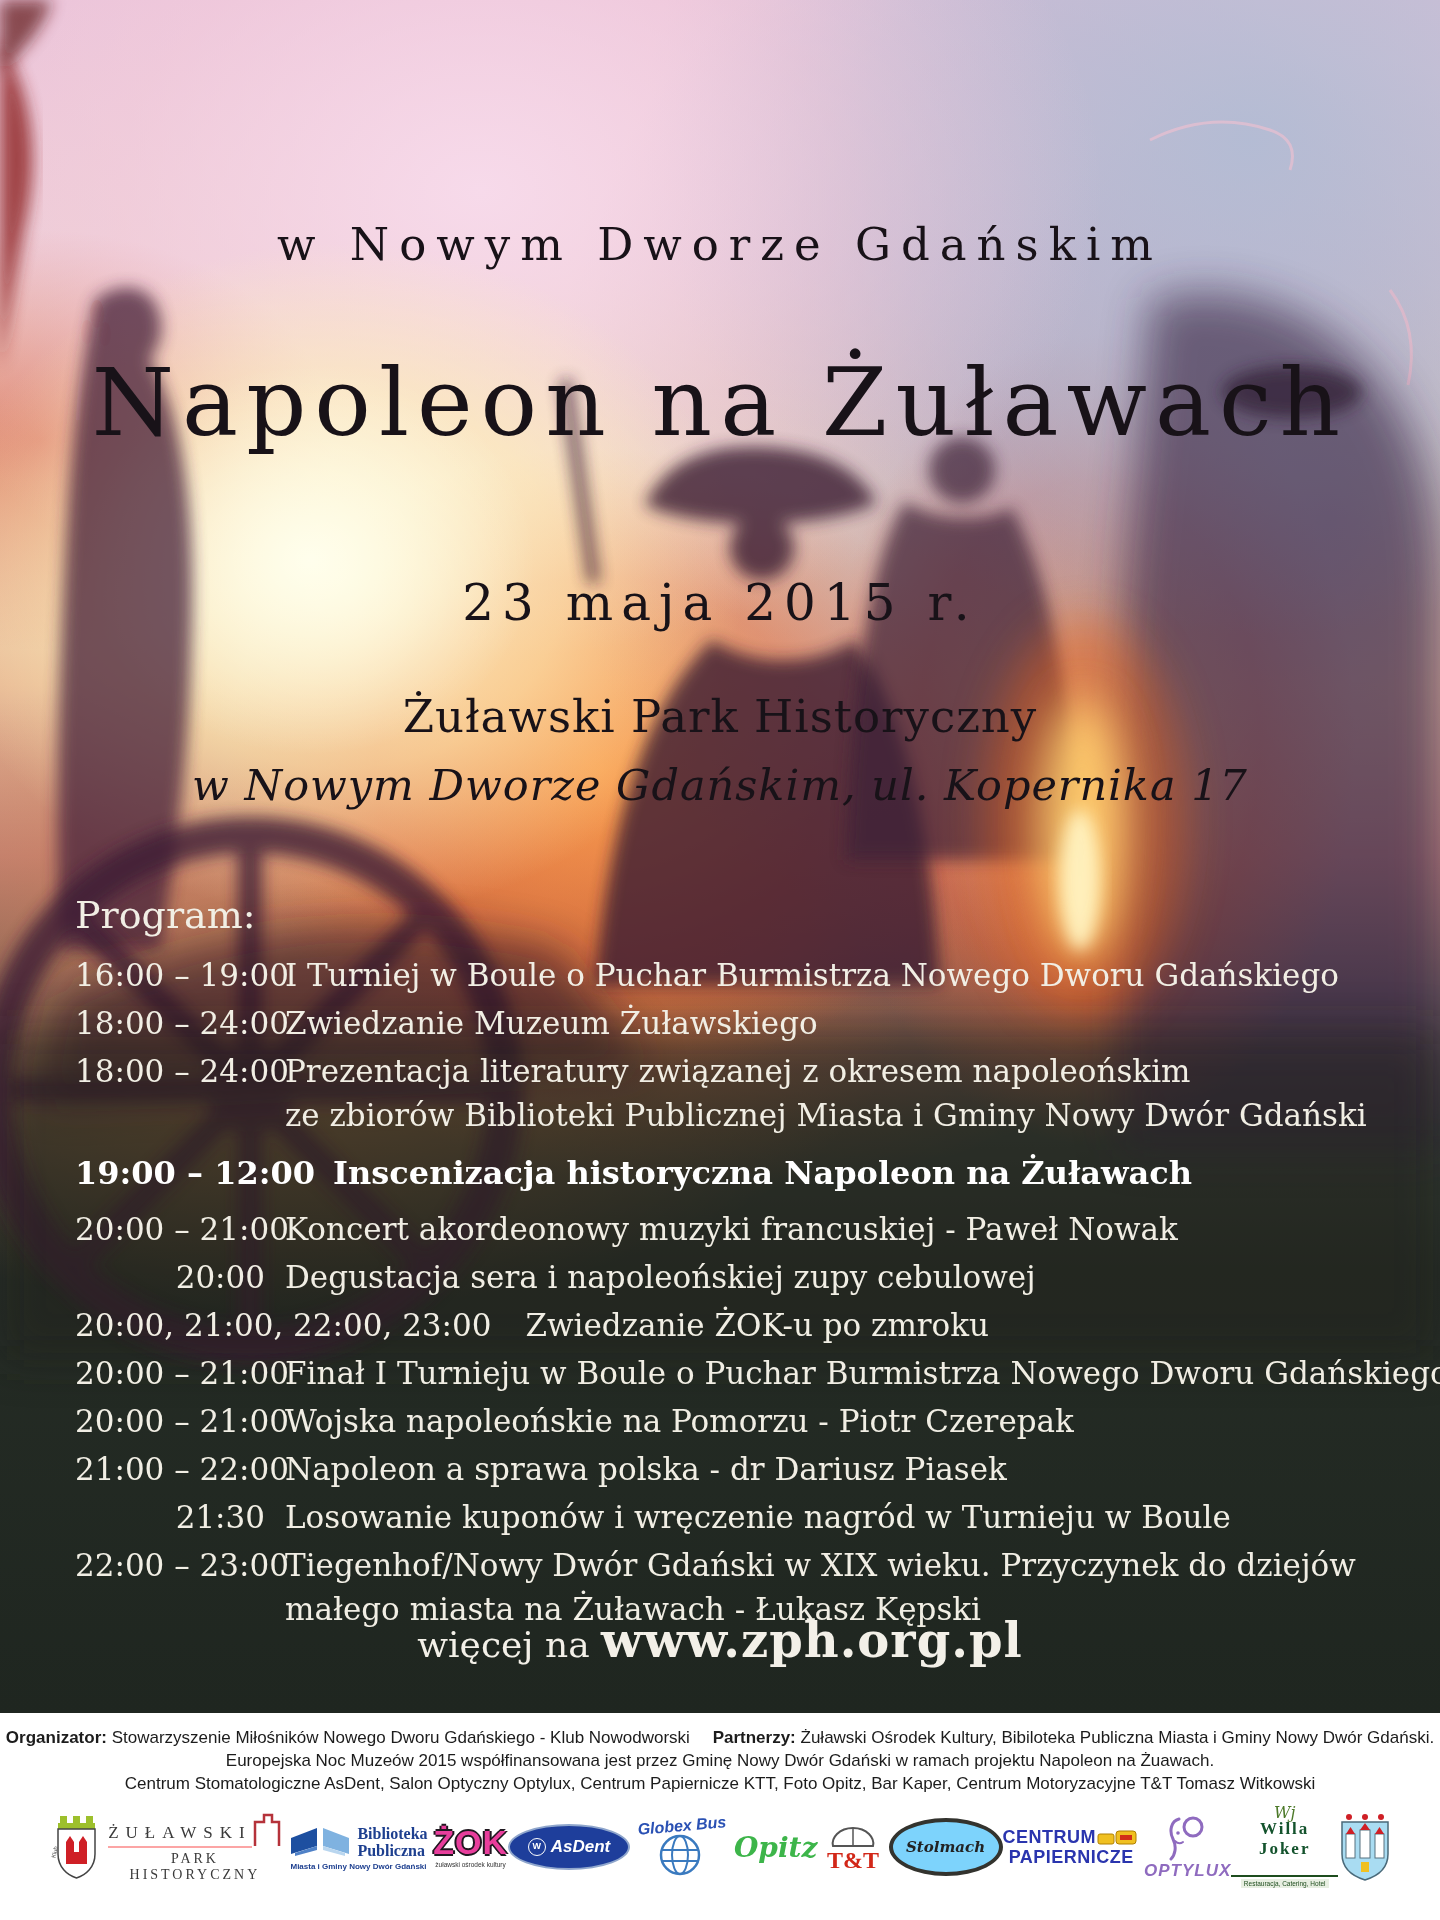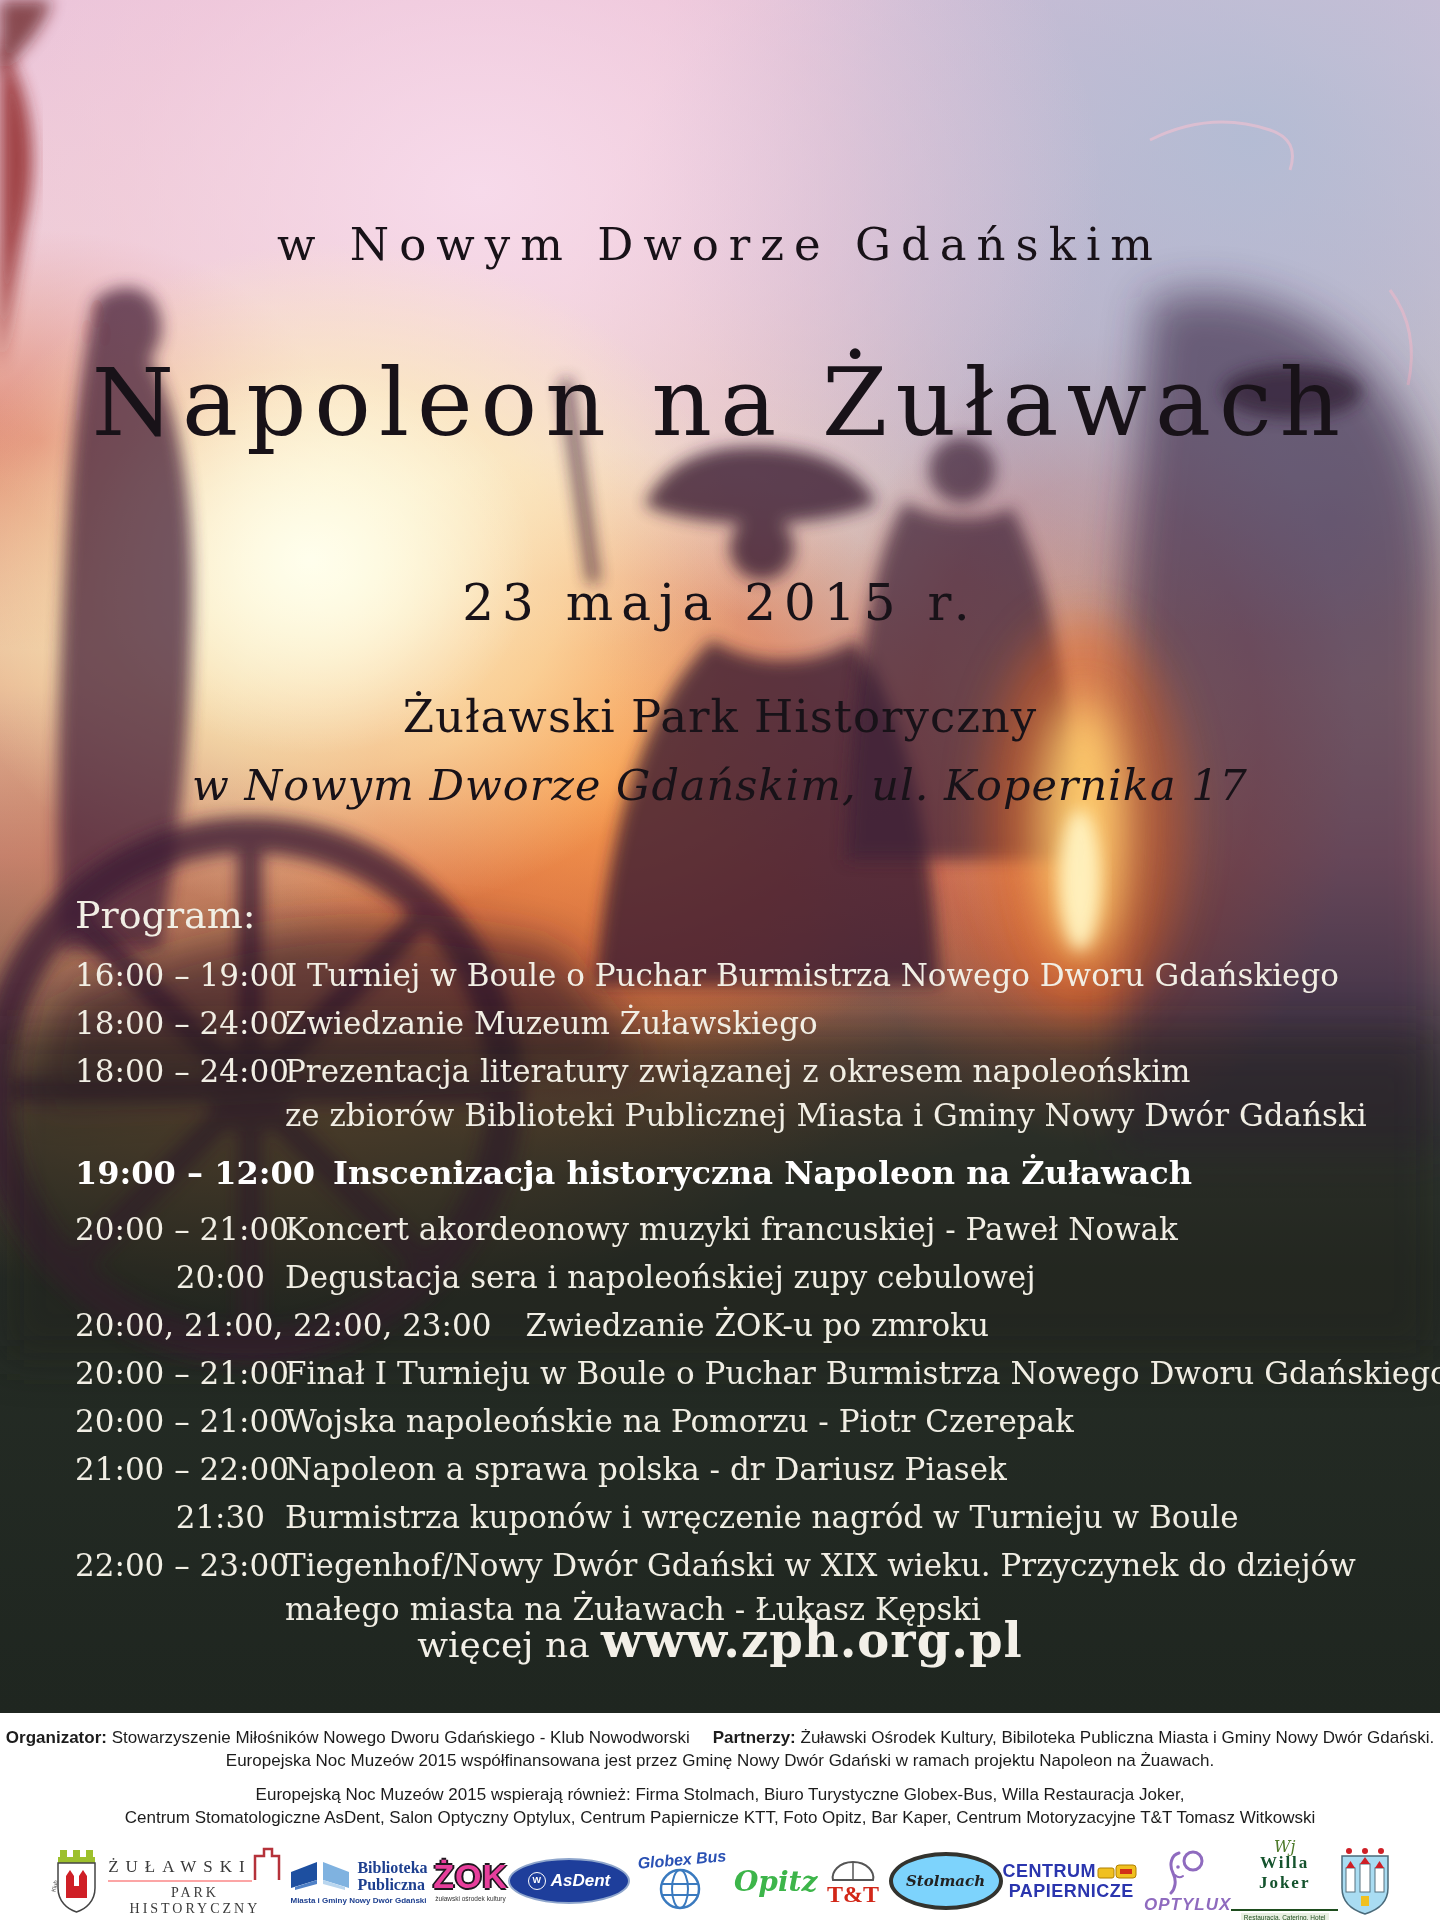--- a/index.html
+++ b/index.html
@@ -217,21 +217,21 @@
     <div class="prog-row">
       <span class="prog-time">20:00 – 21:00</span>
       <span class="prog-desc">Wojska napoleońskie na Pomorzu - Piotr Czerepak</span>
     </div>
     <div class="prog-row">
       <span class="prog-time">21:00 – 22:00</span>
       <span class="prog-desc">Napoleon a sprawa polska - dr Dariusz Piasek</span>
     </div>
     <div class="prog-row">
       <span class="prog-time">21:30</span>
-      <span class="prog-desc">Burmistrza kuponów i wręczenie nagród w Turnieju w Boule</span>
+      <span class="prog-desc">Losowanie kuponów i wręczenie nagród w Turnieju w Boule</span>
     </div>
     <div class="prog-row">
       <span class="prog-time">22:00 – 23:00</span>
       <span class="prog-desc">Tiegenhof/Nowy Dwór Gdański w XIX wieku. Przyczynek do dziejów</span>
     </div>
     <div class="prog-row cont">
       <span class="prog-time"></span>
       <span class="prog-desc">małego miasta na Żuławach - Łukasz Kępski</span>
     </div>
   </div>
@@ -243,21 +243,20 @@
 
   <div class="footer">
     <div class="credits">
       <div class="credit-line">
         <span class="b">Organizator:</span>
         <span>Stowarzyszenie Miłośników Nowego Dworu Gdańskiego - Klub Nowodworski</span><span class="sp"></span>
         <span class="b">Partnerzy:</span>
         <span>Żuławski Ośrodek Kultury, Bibiloteka Publiczna Miasta i Gminy Nowy Dwór Gdański.</span>
       </div>
       <div class="credit-line">Europejska Noc Muzeów 2015  współfinansowana jest przez Gminę Nowy Dwór Gdański w ramach projektu Napoleon na Żuawach.</div>
-      <div class="credit-line credits-2">Europejską Noc Muzeów 2015 wspierają również: Firma Stolmach, Biuro Turystyczne Globex-Bus, Willa Restauracja Joker,</div>
       <div class="credit-line">Centrum Stomatologiczne AsDent, Salon Optyczny Optylux, Centrum Papiernicze KTT,  Foto Opitz, Bar Kaper, Centrum Motoryzacyjne T&amp;T Tomasz Witkowski</div>
     </div>
 
     <div class="logos">
 
       <div class="logo">
         <svg width="58" height="70" viewBox="0 0 58 70">
           <rect x="12" y="4" width="7" height="9" fill="#9dc02c"></rect>
             <rect x="25" y="4" width="7" height="9" fill="#9dc02c"></rect>
             <rect x="38" y="4" width="7" height="9" fill="#9dc02c"></rect>

